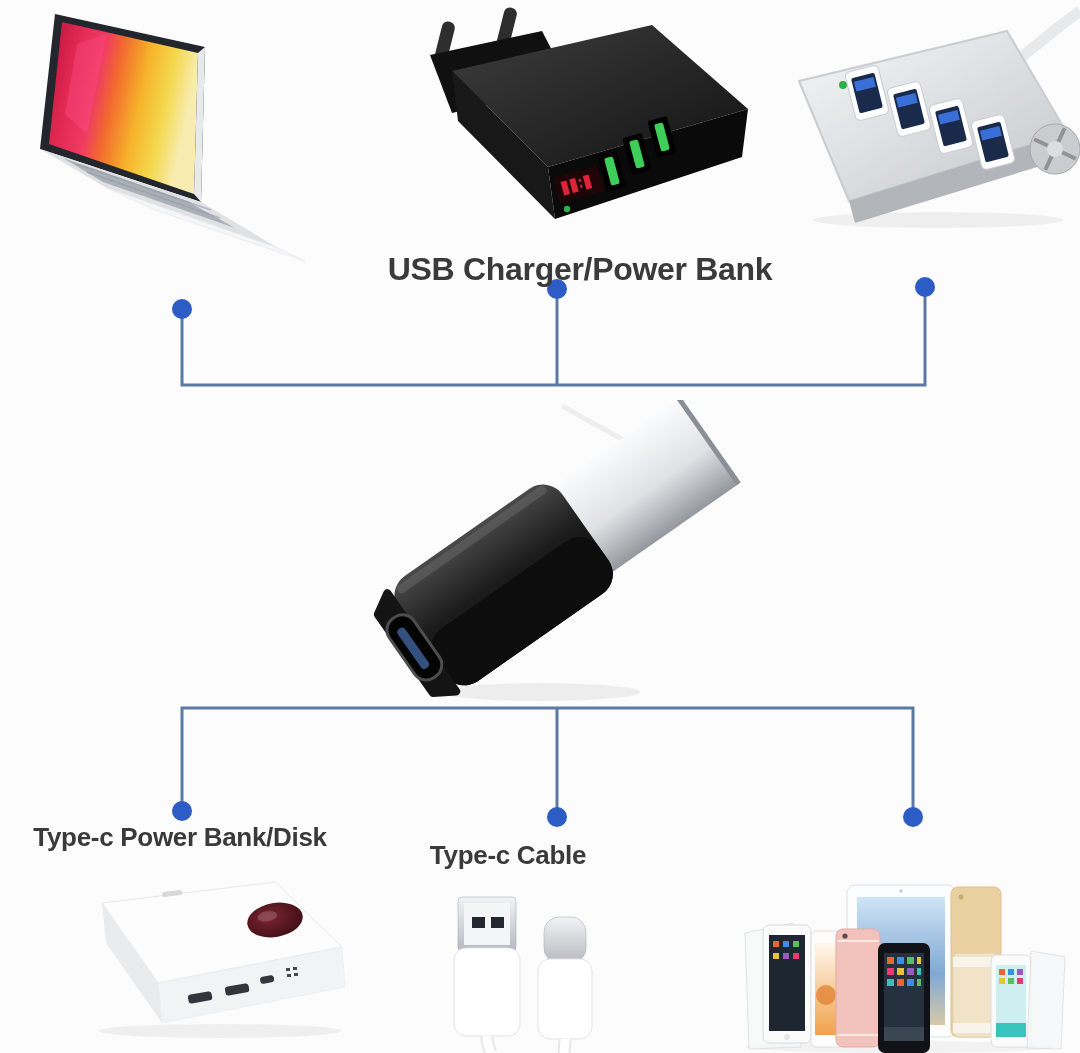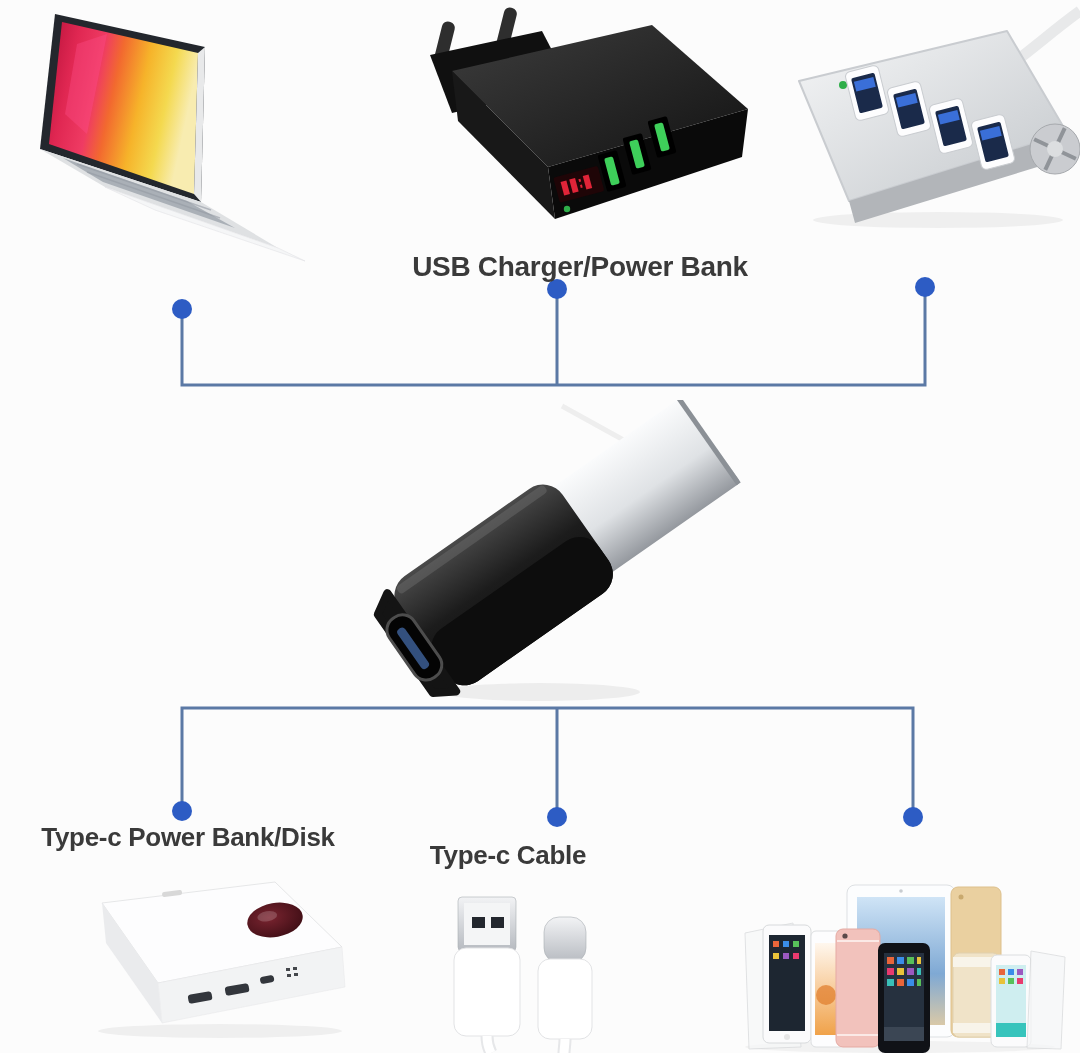--- a/index.html
+++ b/index.html
@@ -16,21 +16,21 @@
   .illus{position:absolute;}
   .illus svg{display:block;}
   .dev-label{
     position:absolute;
     transform:translateX(-50%);
     white-space:nowrap;
     font-weight:700;
     color:var(--label_text,#3a3a3a);
     letter-spacing:-0.3px;
   }
-  .dev-label.top-row{font-size:28px;}
+  .dev-label.top-row{font-size:32px;}
   .dev-label.bottom-row{font-size:26px;}
   #bracket-overlay{position:absolute;left:0;top:0;pointer-events:none;}
   .bracket-line{stroke:var(--connector_line,#5b79a5);stroke-width:3;fill:none;}
   .bracket-dot{fill:var(--connector_dot,#2d5cc4);}
   .seg-red{fill:var(--display_red,#e02438);}
   .port-green{fill:var(--charger_port_green,#3ecf5a);}
   .led-green{fill:var(--led_green,#2fae4a);}
   .tongue-blue{fill:var(--hub_tongue_blue,#3a6fd8);}
   .typec-tongue{fill:var(--typec_tongue_blue,#33507e);}
 </style>
@@ -327,16 +327,16 @@
     <circle class="bracket-dot" cx="557" cy="289" r="10"></circle>
     <circle class="bracket-dot" cx="925" cy="287" r="10"></circle>
     <path class="bracket-line" d="M182,806 L182,708 L913,708 L913,812"></path>
     <path class="bracket-line" d="M557,708 L557,812"></path>
     <circle class="bracket-dot" cx="182" cy="811" r="10"></circle>
     <circle class="bracket-dot" cx="557" cy="817" r="10"></circle>
     <circle class="bracket-dot" cx="913" cy="817" r="10"></circle>
   </svg>
 
   <div class="dev-label top-row" style="left:580px;top:251px;">USB Charger/Power Bank</div>
-  <div class="dev-label bottom-row" style="left:188px;top:822px;">Type-c Power Bank/Disk</div>
+  <div class="dev-label bottom-row" style="left:180px;top:822px;">Type-c Power Bank/Disk</div>
   <div class="dev-label bottom-row" style="left:508px;top:840px;">Type-c Cable</div>
 
 </div>
 
 </body></html>

